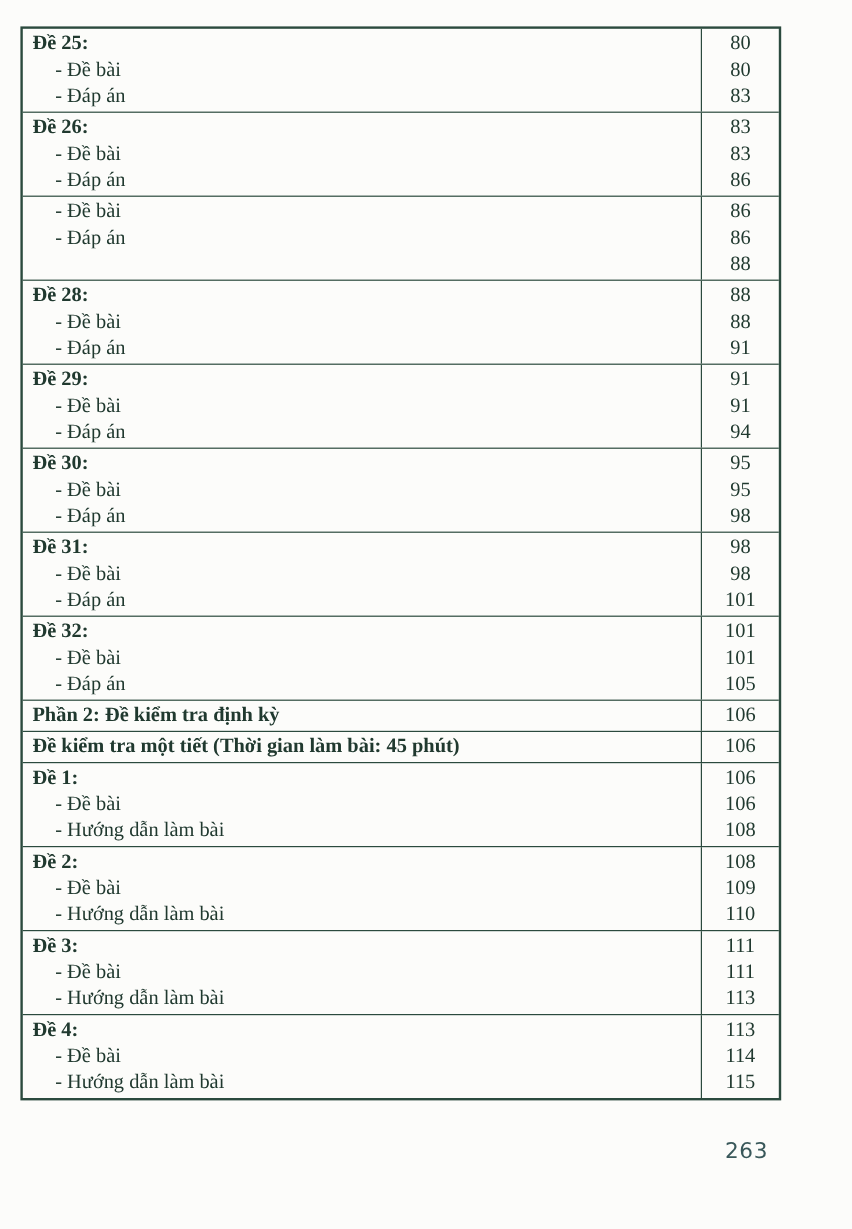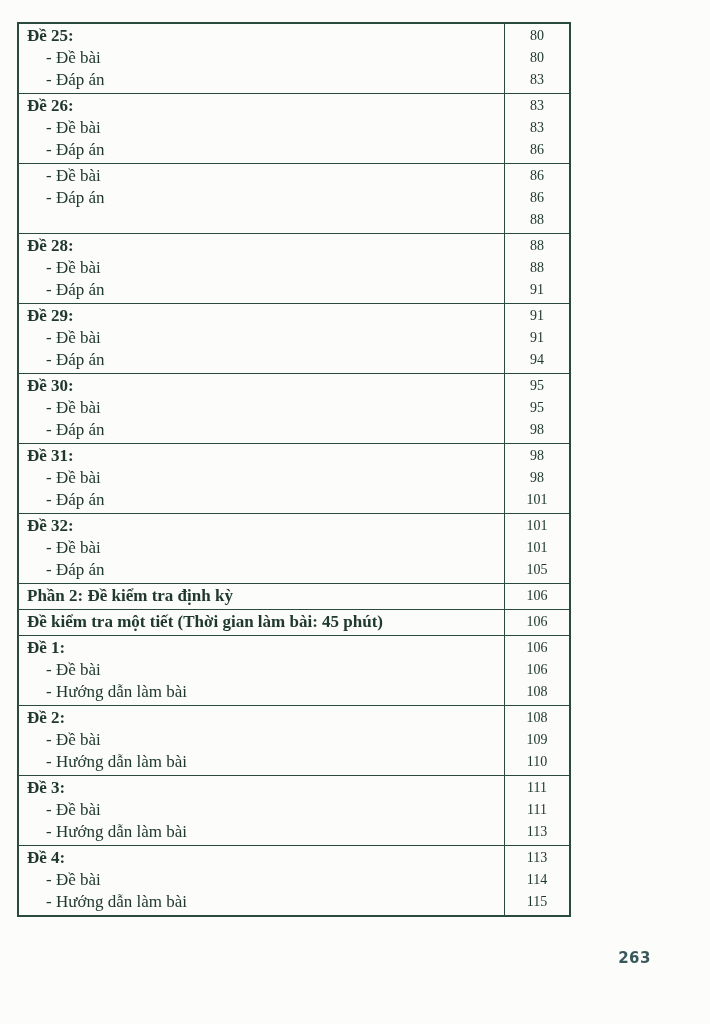--- a/index.html
+++ b/index.html
@@ -15,21 +15,21 @@
     font-family:"Liberation Serif","DejaVu Serif",serif;
     color:var(--c-ink);
     position:relative;
     overflow:hidden;
   }
   .page{position:absolute;inset:0;}
   .toc{
     position:absolute;
     left:17px;
     top:22px;
-    width:554px;
+    width:634px;
     border:2px solid var(--c-border);
     background:transparent;
   }
   .row{display:flex;}
   .row + .row{border-top:1.5px solid var(--c-border);justify-content:center;}
   .cell-content{
     flex:1;
     border-right:1.5px solid var(--c-border);
     padding:1px 8px 2px 8px;
   }
@@ -40,28 +40,28 @@
   }
   .line{
     height:22px;
     line-height:22px;
     font-size:17px;
     white-space:nowrap;
   }
   .style-title{font-weight:bold;}
   .style-title-italic{font-weight:bold;}
   .style-sub{padding-left:19px;}
-  .page-line{font-size:14px;}
+  .page-line{font-size:17px;}
   .footer-num{
     position:absolute;
     top:949px;
-    right:59px;
+    right:70px;
     font-family:"DejaVu Sans","Liberation Sans",sans-serif;
-    font-weight:bold;
-    font-size:15px;
+    font-weight:normal;
+    font-size:18px;
     color:var(--c-footer);
     letter-spacing:0.5px;
   }
 </style>
 </head>
 <body>
 
 <div class="page">
   <div class="toc" id="toc">
       <div class="row variant-group">

